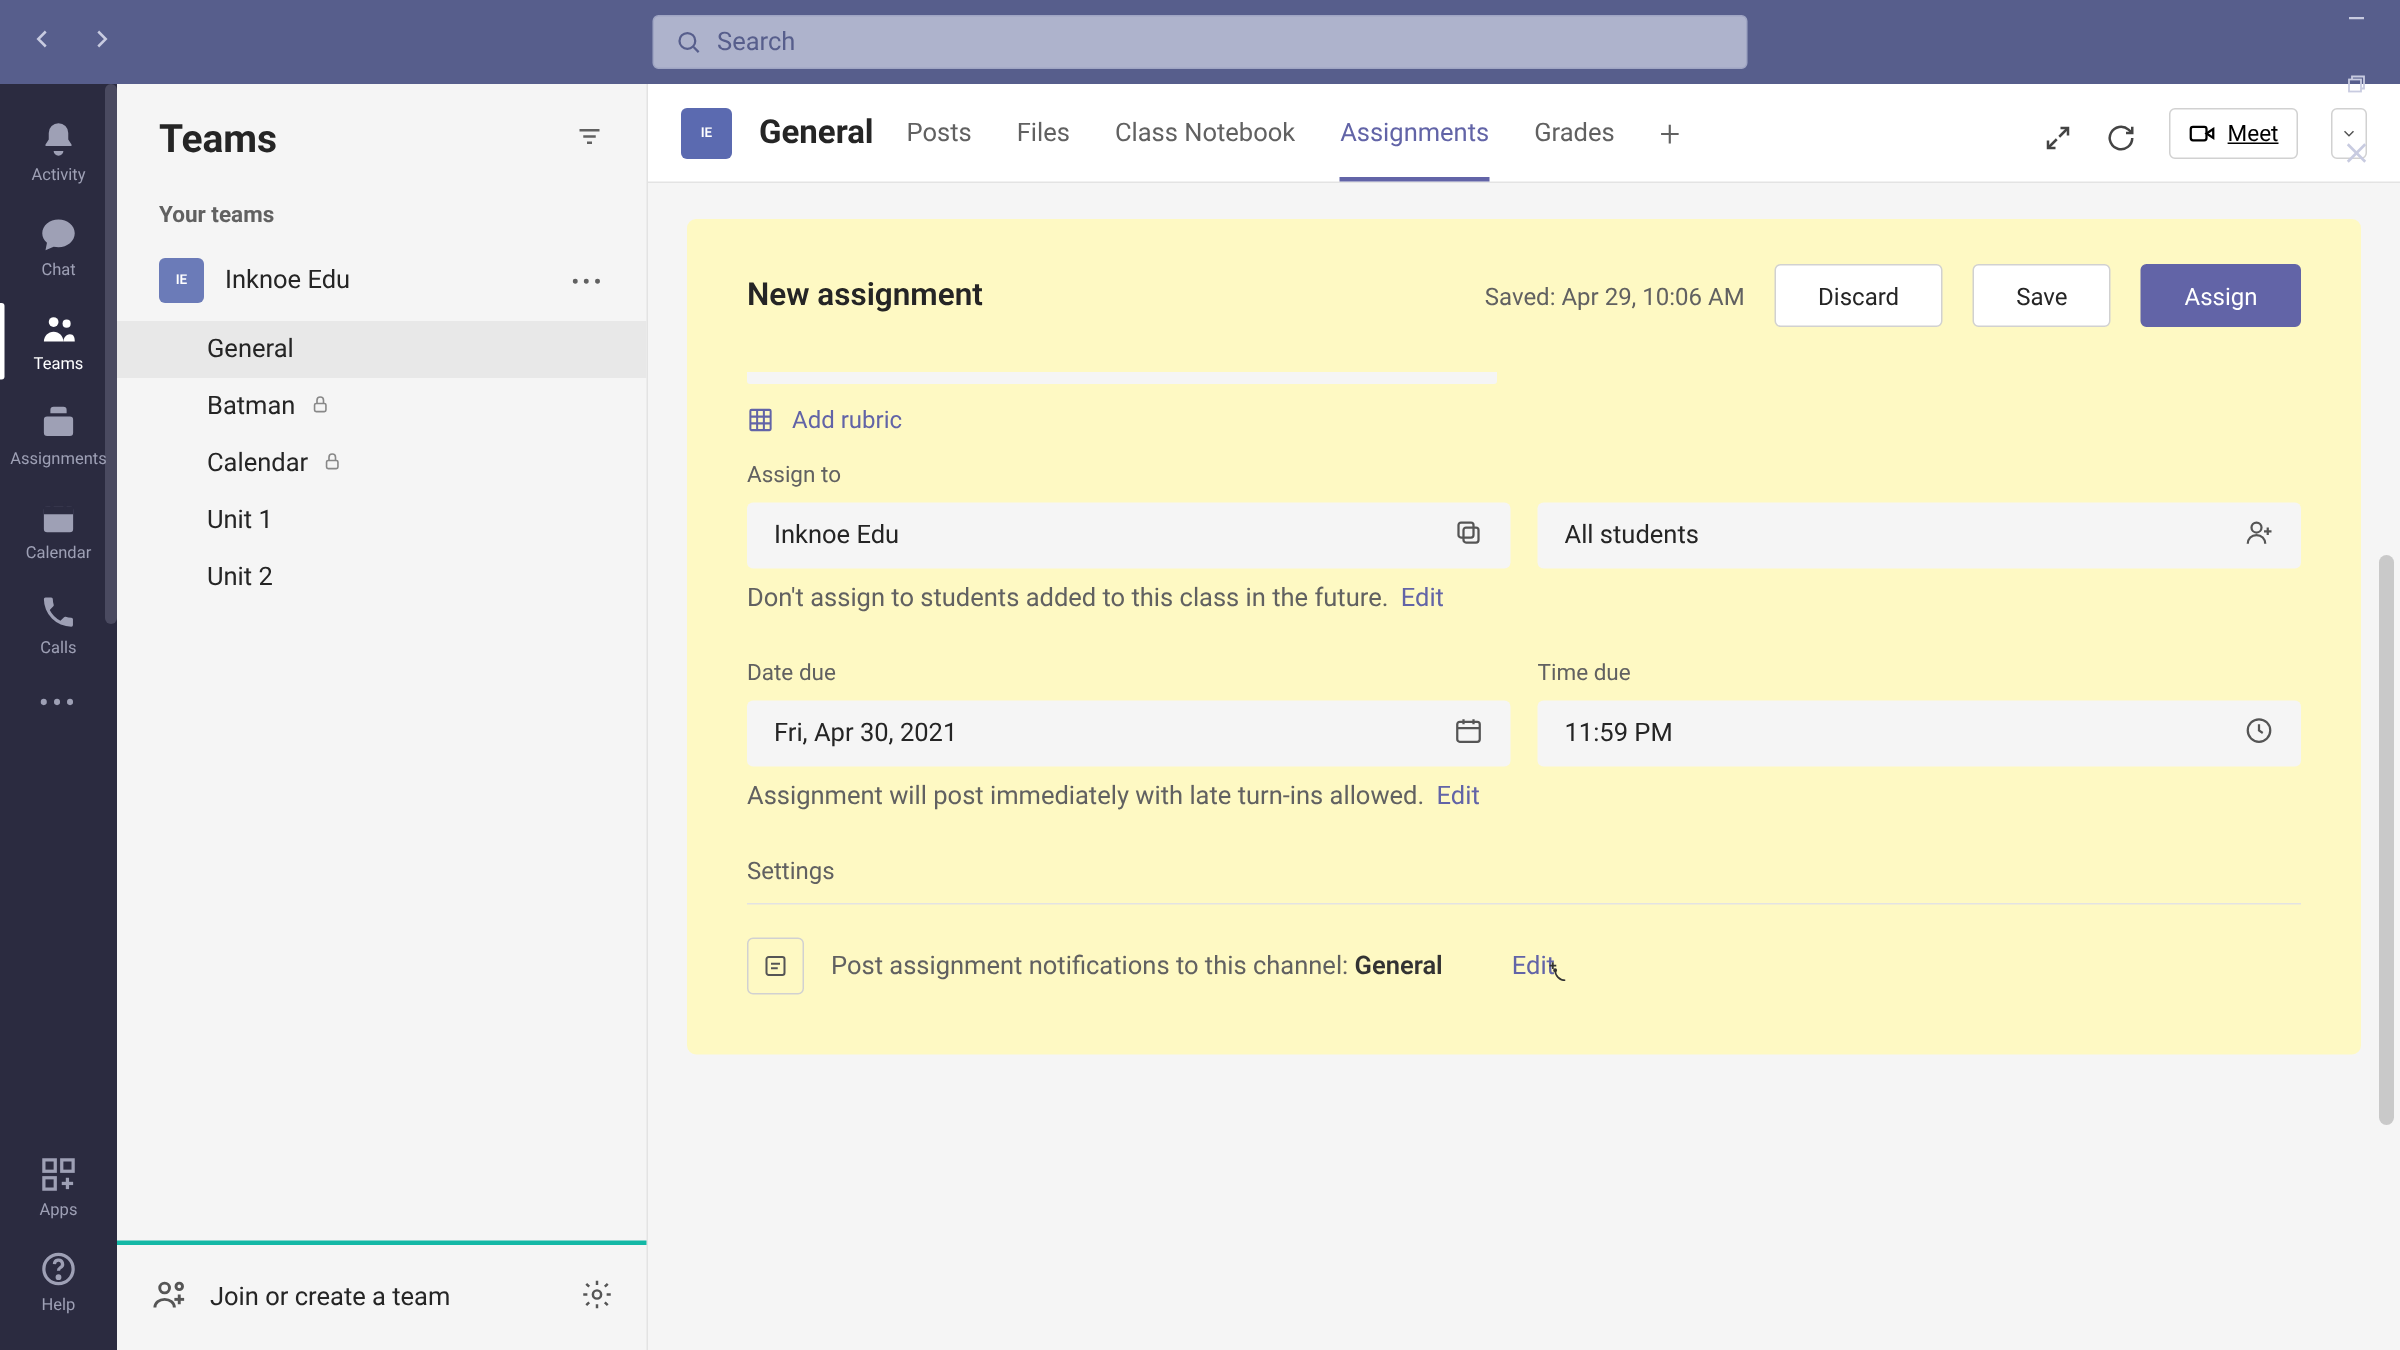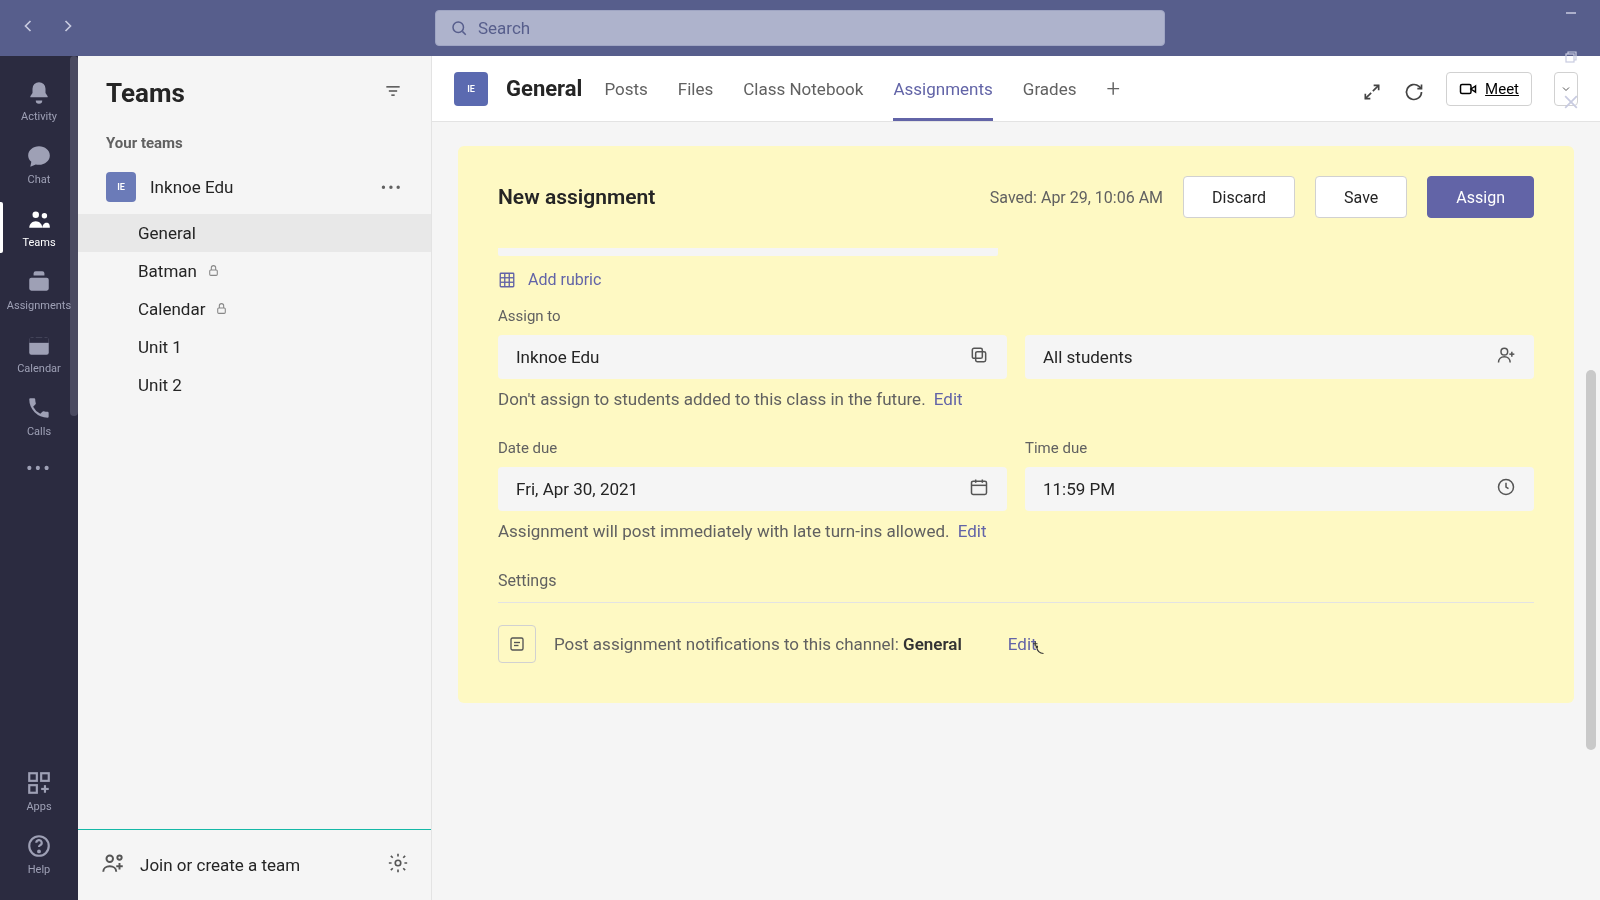--- a/index.html
+++ b/index.html
@@ -37,21 +37,21 @@
   .section-label { font-size: 15px; color: #616161; padding: 8px 28px 10px 28px; font-weight: bold; }
   .team-row { display: flex; align-items: center; padding: 10px 28px; gap: 14px; cursor: pointer; }
   .team-avatar { width: 30px; height: 30px; border-radius: 4px; background: #6b7bb8; color: #fff; font-size: 9px; display: flex; align-items: center; justify-content: center; font-weight: 600; }
   .team-name { font-size: 17px; color: #252525; }
   .team-more { margin-left: auto; color: #616161; letter-spacing: 2px; font-size: 16px; }
   .channel-list { padding-top: 2px; }
   .channel { padding: 9px 28px 9px 60px; font-size: 17px; color: #252525; cursor: pointer; display: flex; align-items: center; gap: 10px; }
   .channel.active { background: #e8e8e8; }
   .lock-icon { color: #888; }
   .lock-icon svg { width: 13px; height: 13px; }
-  .sidebar-footer { margin-top: auto; padding: 20px 22px; display: flex; align-items: center; gap: 14px; border-top: 1px solid #14b8a6; }
+  .sidebar-footer { margin-top: auto; padding: 20px 22px; display: flex; align-items: center; gap: 14px; border-top: 3px solid #14b8a6; }
   .join-icon svg { width: 26px; height: 26px; color: #555; }
   .join-text { font-size: 17px; color: #252525; flex: 1; }
   .gear-btn svg { width: 22px; height: 22px; color: #555; }
 
   .main { flex: 1; background: #f5f5f5; display: flex; flex-direction: column; overflow: hidden; }
   .channel-header { height: 66px; background: #fff; border-bottom: 1px solid #e3e3e3; display: flex; align-items: center; padding: 0 22px; gap: 18px; }
   .ch-avatar { width: 34px; height: 34px; border-radius: 4px; background: #5b6ab0; color: #fff; font-size: 9px; display: flex; align-items: center; justify-content: center; font-weight: 600; }
   .ch-name { font-size: 22px; font-weight: 700; color: #252525; margin-right: 4px; }
   .tabs { display: flex; gap: 30px; height: 100%; align-items: center; }
   .tab { font-size: 17px; color: #616161; height: 100%; display: flex; align-items: center; cursor: pointer; position: relative; }

